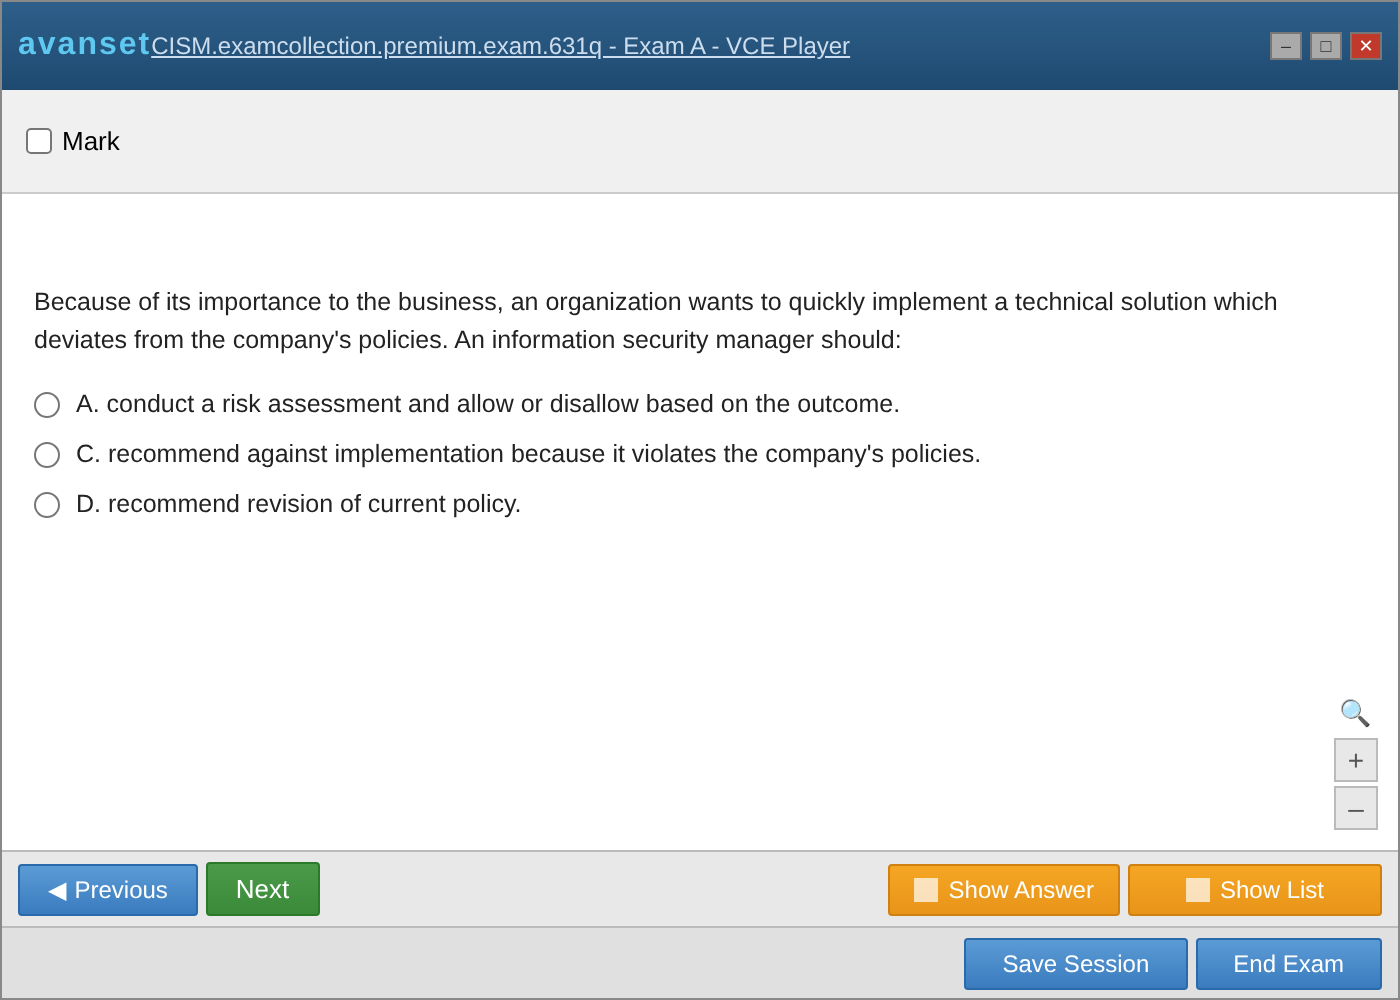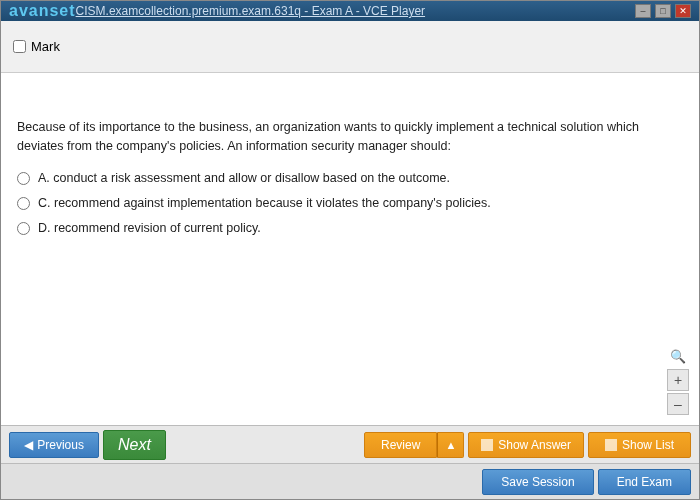--- a/index.html
+++ b/index.html
@@ -19,21 +19,21 @@
       height: 500px;
       display: flex;
       flex-direction: column;
       border: 1px solid #888;
     }
 
     
     .title-bar {
       background: linear-gradient(to bottom, #2e5f8a, #1e4a70);
       color: white;
-      height: 20px;
+      height: 44px;
       display: flex;
       align-items: center;
       justify-content: space-between;
       padding: 0 8px;
       flex-shrink: 0;
     }
     .title-bar-left {
       display: flex;
       align-items: center;
       gap: 6px;
@@ -189,24 +189,23 @@
       border-radius: 2px;
       display: flex;
       align-items: center;
       gap: 4px;
     }
     .nav-btn-next {
       background: linear-gradient(to bottom, #4a9a4a, #3a8a3a);
       color: white;
       border: 1px solid #2a7a2a;
       padding: 5px 14px;
-      font-size: 16px;
-      cursor: pointer;
-      border-radius: 2px;
-      font-style: italic;
+      font-size: 13px;
+      cursor: pointer;
+      border-radius: 2px;
     }
     .spacer { flex: 1; }
 
     .review-btn-group {
       display: flex;
       align-items: stretch;
     }
     .review-btn {
       background: linear-gradient(to bottom, #f5a623, #e8941a);
       color: white;
@@ -236,21 +235,21 @@
       cursor: pointer;
       border-radius: 2px;
       display: flex;
       align-items: center;
       gap: 5px;
     }
     .show-list-btn {
       background: linear-gradient(to bottom, #f5a623, #e8941a);
       color: white;
       border: 1px solid #d08010;
-      padding: 5px 16px;
+      padding: 5px 28px;
       font-size: 12px;
       cursor: pointer;
       border-radius: 2px;
       display: flex;
       align-items: center;
       gap: 5px;
     }
     .btn-icon-sq {
       width: 12px;
       height: 12px;
@@ -347,26 +346,20 @@
 
   <div class="nav-bar">
     <button class="nav-btn-prev">
       <span>◀</span>
       <span>Previous</span>
     </button>
     <button class="nav-btn-next">
       <span>Next</span>
     </button>
     <div class="spacer"></div>
-    <div class="review-btn-group">
-      <button class="review-btn">
-        <span>Review</span>
-      </button>
-      <button class="review-arrow-btn">▲</button>
-    </div>
     <button class="show-answer-btn">
       <span class="btn-icon-sq"></span>
       <span>Show Answer</span>
     </button>
     <button class="show-list-btn">
       <span class="btn-icon-sq"></span>
       <span>Show List</span>
     </button>
   </div>
 

